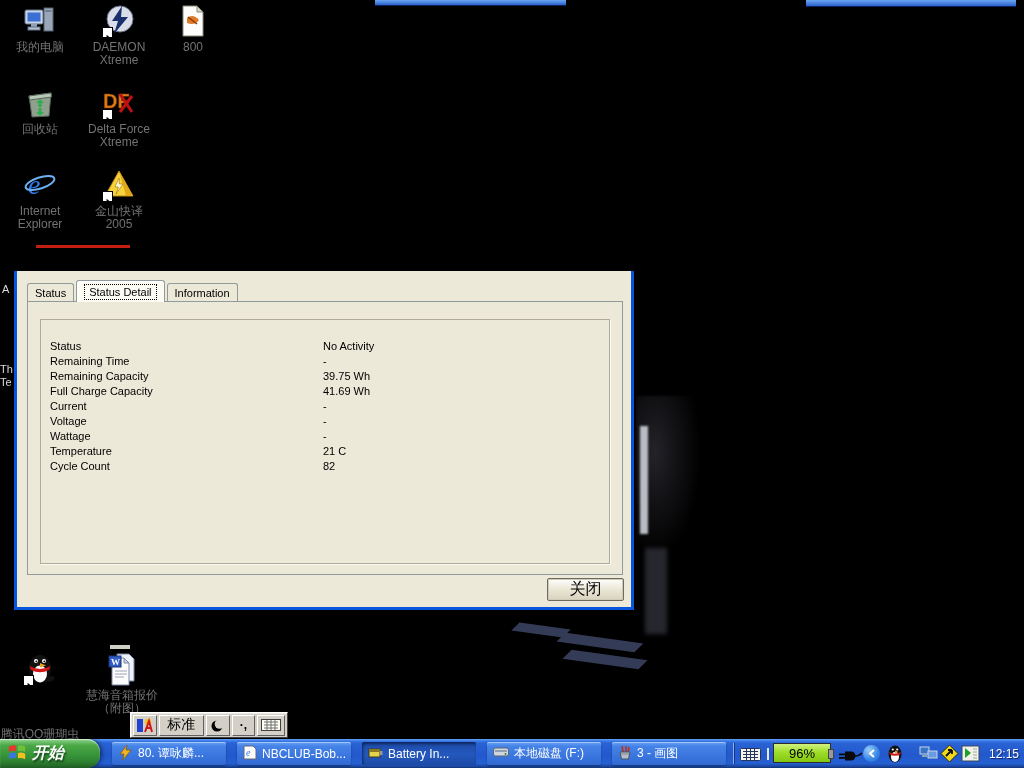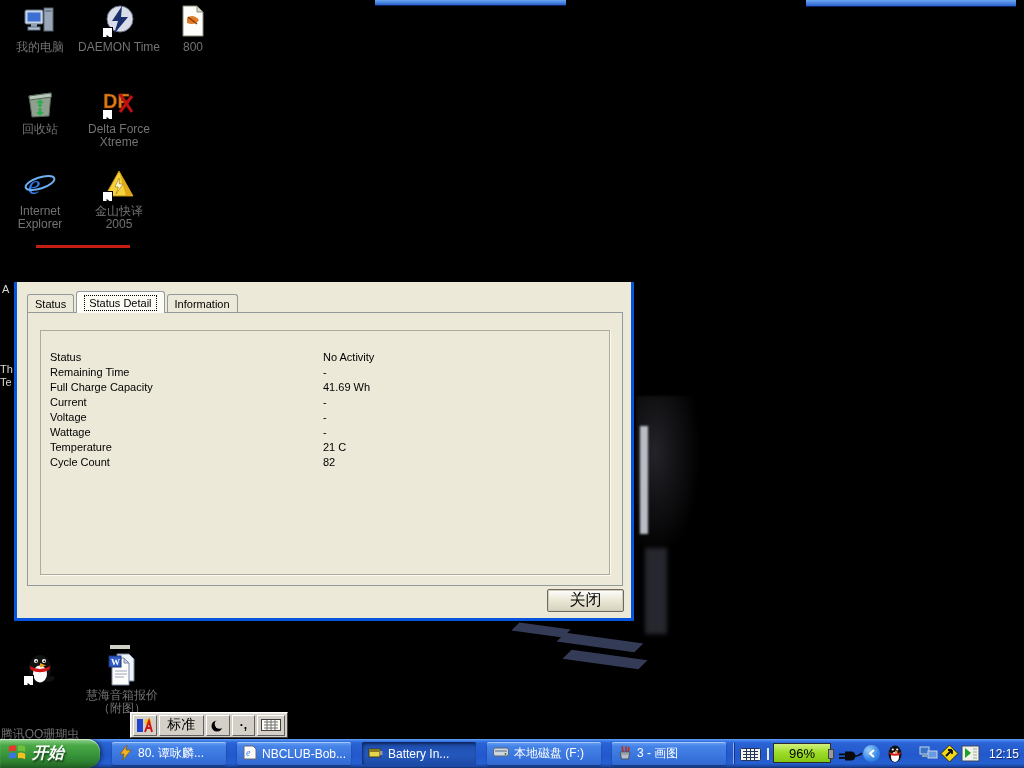--- a/index.html
+++ b/index.html
@@ -25,21 +25,21 @@
 
   
   .dlg{position:absolute;left:14px;top:255px;width:620px;height:366px;z-index:5;}
   .dlg-title{height:27px;border-radius:6px 6px 0 0;display:flex;align-items:center;gap:5px;padding:0 5px;box-sizing:border-box;
     background:linear-gradient(#6fa8f8 0%,#2a7cf0 10%,#0a5be6 45%,#0850d2 82%,#0a46b4 100%);
     box-shadow:inset 0 1px 0 rgba(255,255,255,.55);}
   .dlg-title .t{flex:1;color:#fff;font-weight:bold;font-size:13px;letter-spacing:1px;text-shadow:1px 1px 1px #123a8c;}
   .closeb{width:21px;height:21px;border-radius:3px;border:1px solid #f4f4f4;box-sizing:border-box;cursor:pointer;
     background:linear-gradient(#f4a astro, #c33c16);background:linear-gradient(#f0a088,#e25f3d 45%,#c33c16);
     display:flex;align-items:center;justify-content:center;}
-  .dlg-body{position:absolute;left:0;top:27px;width:620px;height:339px;background:#ece9d8;
+  .dlg-body{position:absolute;left:0;top:16px;width:620px;height:339px;background:#ece9d8;
     border:3px solid #0855dd;border-top:none;box-sizing:border-box;}
   .tabstrip{position:absolute;left:10px;top:9px;height:21px;display:flex;align-items:flex-end;z-index:3;}
   .tab{height:18px;padding:0 7px;background:#ece9d8;border:1px solid #919b9c;border-bottom:none;border-radius:3px 3px 0 0;
     font-size:11px;display:flex;align-items:center;margin-right:2px;box-sizing:border-box;cursor:pointer;}
   .tab.active{height:22px;margin-bottom:-1px;background:#fcfbf4;box-shadow:inset 1px 1px 0 #fff;}
   .tab.active .foc{border:1px dotted #000;padding:1px 4px;}
   .tabpanel{position:absolute;left:10px;top:30px;width:594px;height:272px;background:#ece9d8;border:1px solid #919b9c;box-sizing:content-box;}
   .gbox{position:absolute;left:12px;top:17px;width:568px;height:243px;border:1px solid #b0ab98;box-shadow:1px 1px 0 #fbfaf5;}
   .rows{position:absolute;left:9px;top:20px;right:6px;}
   .r{position:relative;height:15px;}
@@ -120,21 +120,21 @@
 <div class="dicon" style="left:76px;top:4px;width:86px;">
   <span class="art">
     <svg width="34" height="34" viewBox="0 0 34 34">
       <circle cx="18" cy="15" r="13" fill="#d8dde8" stroke="#6a7288"></circle>
       <path d="M20 2 L10 17 L16 17 L12 30 L26 13 L19 13 Z" fill="#1a2f6b"></path>
     </svg>
     <span class="sc"><svg width="9" height="9" viewBox="0 0 10 10">
           <path d="M1 9 V5 h3 V2 l5 4 -5 4 V7 H1z" fill="#000"></path>
         </svg></span>
   </span>
-  <span class="lbl">DAEMON Time</span>
+  <span class="lbl">DAEMON Xtreme</span>
 </div>
 
 <div class="dicon" style="left:158px;top:4px;width:70px;">
   <span class="art">
     <svg width="34" height="34" viewBox="0 0 34 34">
       <path d="M7 2 h14 l6 6 v24 H7 Z" fill="#fdfdfb" stroke="#8a8a7a"></path>
       <path d="M21 2 l6 6 h-6 Z" fill="#d8d8c8" stroke="#8a8a7a"></path>
       <path d="M11 14 q6 -5 12 2 q-4 6 -12 3 Z" fill="#e07a28"></path>
       <path d="M12 13 l9 7" stroke="#8a3808" stroke-width="1.4" fill="none"></path>
     </svg>
@@ -249,20 +249,24 @@
         <div class="rows">
           <div class="r">
               <span class="k">Status</span>
               <span class="v">No Activity</span>
             </div>
           <div class="r">
               <span class="k">Remaining Time</span>
               <span class="v">-</span>
             </div>
           <div class="r">
+              <span class="k">Remaining Capacity</span>
+              <span class="v">39.75 Wh</span>
+            </div>
+          <div class="r">
               <span class="k">Full Charge Capacity</span>
               <span class="v">41.69 Wh</span>
             </div>
           <div class="r">
               <span class="k">Current</span>
               <span class="v">-</span>
             </div>
           <div class="r">
               <span class="k">Voltage</span>
               <span class="v">-</span>

